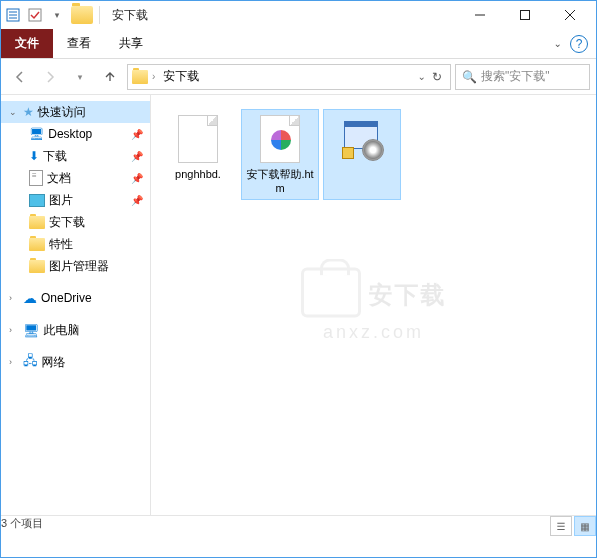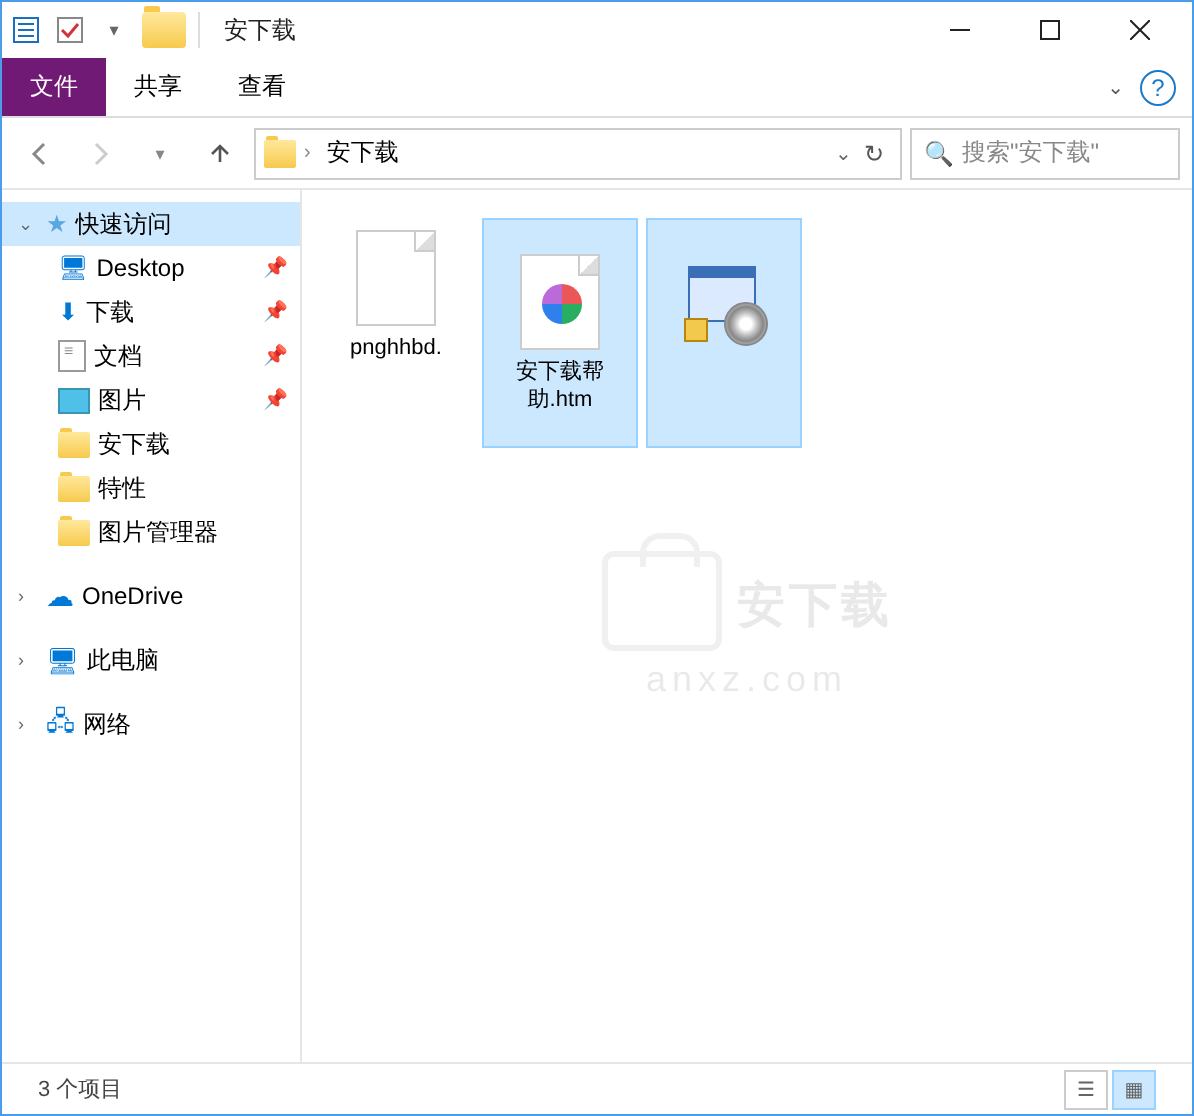--- a/index.html
+++ b/index.html
@@ -11,21 +11,21 @@
 .mini-icon { width: 16px; height: 16px; display: flex; align-items: center; justify-content: center; }
 .folder-icon { width: 22px; height: 18px; background: linear-gradient(#ffe89c,#f7ca4d); border-radius: 2px; position: relative; }
 .folder-icon::before { content: ''; position: absolute; top: -3px; left: 1px; width: 8px; height: 3px; background:#f7ca4d; border-radius: 1px 1px 0 0;}
 .titlebar .sep { width: 1px; height: 18px; background: #ddd; margin: 0 6px; }
 .titlebar .title { font-size: 12px; margin-left: 6px; color: #222; }
 .win-controls { margin-left: auto; display: flex; }
 .win-btn { width: 45px; height: 28px; display: flex; align-items: center; justify-content: center; cursor: pointer; }
 
 .ribbon { height: 30px; display: flex; align-items: center; border-bottom: 1px solid #ddd; }
 .ribbon .tab { padding: 0 14px; height: 100%; display: flex; align-items: center; font-size: 12px; cursor: pointer; }
-.ribbon .tab.file { background: #701a75; color: #fff; }
+.ribbon .tab.file { background: #7f1d1d; color: #fff; font-weight: bold; }
 .ribbon .ribbon-right { margin-left: auto; display: flex; align-items: center; padding-right: 8px; gap: 8px;}
 .help-icon { width: 18px; height: 18px; border-radius: 50%; border: 1px solid #1979ca; color: #1979ca; display: flex; align-items: center; justify-content: center; font-size: 12px; }
 
 .navbar { height: 36px; display: flex; align-items: center; padding: 4px 6px; gap: 4px; border-bottom: 1px solid #e5e5e5; }
 .nav-btn { width: 26px; height: 26px; display: flex; align-items: center; justify-content: center; color: #888; cursor: pointer; }
 .address { flex: 1; height: 26px; border: 1px solid #ccc; display: flex; align-items: center; padding: 0 4px; gap: 4px; font-size: 12px; }
 .address .fsmall { width: 16px; height: 14px; }
 .address .crumb { padding: 0 4px; }
 .address .chev { color: #888; font-size: 10px; }
 .address .dd { margin-left: auto; display: flex; align-items: center; gap: 2px; }
@@ -46,39 +46,39 @@
 .doc-icon::after { content: '≡'; position: absolute; font-size: 8px; color: #888; left: 2px; top: 0; }
 .pic-icon { width: 16px; height: 13px; background: #4fc0e8; border: 1px solid #3a95b5; display: inline-block; position: relative; }
 .cloud-icon { color: #0078d7; font-size: 14px; }
 .pc-icon { color: #0078d7; font-size: 13px; }
 .net-icon { color: #0078d7; font-size: 13px; }
 .tree-spacer { height: 10px; }
 
 .content { flex: 1; position: relative; padding: 14px 8px; }
 .file-grid { display: flex; gap: 4px; }
 .file-item { width: 78px; display: flex; flex-direction: column; align-items: center; padding: 4px; cursor: pointer; }
-.file-item.selected { background: #cce8ff; border: 1px solid #99d1ff; padding: 15px; }
+.file-item.selected { background: #cce8ff; border: 1px solid #99d1ff; padding: 3px; }
 .file-thumb { width: 50px; height: 52px; display: flex; align-items: center; justify-content: center; position: relative; }
 .file-name { font-size: 11px; text-align: center; word-break: break-all; line-height: 1.3; margin-top: 2px; }
 .page { width: 40px; height: 48px; background: #fff; border: 1px solid #ccc; position: relative; }
 .page .fold { position: absolute; top: 0; right: 0; width: 10px; height: 10px; background: linear-gradient(135deg,#fff 50%,#ddd 50%); border-left: 1px solid #ccc; border-bottom: 1px solid #ccc; }
 .pinwheel { width: 24px; height: 24px; position: absolute; top: 12px; left: 8px; }
 .exe-icon { width: 44px; height: 44px; position: relative; }
 .exe-icon .win { width: 34px; height: 28px; background: #dbeafe; border: 1px solid #3a6fb7; position: absolute; top: 4px; left: 4px; }
 .exe-icon .win::before { content:''; position:absolute; top:0; left:0; right:0; height:5px; background:#3a6fb7;}
 .exe-icon .disc { width: 22px; height: 22px; border-radius: 50%; background: radial-gradient(circle,#fff 20%,#c0c0c0 40%,#888 60%,#c0c0c0 80%); position: absolute; bottom: 0; right: 0; border: 1px solid #888; }
 .exe-icon .box { width: 12px; height: 12px; background:#f2c94c; border:1px solid #b8860b; position:absolute; bottom:2px; left:2px;}
 
 .watermark { position: absolute; top: 50%; left: 50%; transform: translate(-50%,-50%); opacity: 0.12; display: flex; flex-direction: column; align-items: center; color: #555; pointer-events: none; }
 .watermark .bag { width: 60px; height: 50px; border: 3px solid #888; border-radius: 6px; position: relative; margin-bottom: 4px;}
 .watermark .bag::before { content:''; position:absolute; top:-12px; left:16px; width:24px; height:14px; border:3px solid #888; border-bottom:none; border-radius: 10px 10px 0 0;}
 .watermark .txt1 { font-size: 24px; font-weight: bold; letter-spacing: 2px;}
 .watermark .txt2 { font-size: 18px; letter-spacing: 3px;}
 
-.statusbar { height: 26px; border-top: 1px solid #e5e5e5; display: flex; align-items: center; padding: 0 18px; font-size: 11px; color: #444; gap: 16px; }
+.statusbar { height: 42px; border-top: 1px solid #e5e5e5; display: flex; padding: 0 0; font-size: 11px; color: #444; gap: 16px; }
 .statusbar .right { margin-left: auto; display: flex; gap: 2px; }
 .view-btn { width: 22px; height: 20px; border: 1px solid #ccc; display: flex; align-items: center; justify-content: center; cursor: pointer; font-size: 10px; color: #666; }
 .view-btn.active { background: #cce8ff; border-color: #99d1ff; }
 </style>
 </head>
 <body>
 
 <div class="window">
 
   <div class="titlebar">
@@ -117,22 +117,22 @@
           <svg width="10" height="10">
             <line x1="0" y1="0" x2="10" y2="10" stroke="#222"></line>
             <line x1="10" y1="0" x2="0" y2="10" stroke="#222"></line>
           </svg>
         </div>
     </div>
   </div>
 
   <div class="ribbon">
     <div class="tab file">文件</div>
+    <div class="tab">查看</div>
     <div class="tab">共享</div>
-    <div class="tab">查看</div>
     <div class="ribbon-right">
       <span style="font-size:10px;color:#555">⌄</span>
       <span class="help-icon">?</span>
     </div>
   </div>
 
   <div class="navbar">
     <div class="nav-btn">
         <svg width="16" height="16">
           <path d="M10 3 L5 8 L10 13" fill="none" stroke="#888" stroke-width="1.5"></path>

